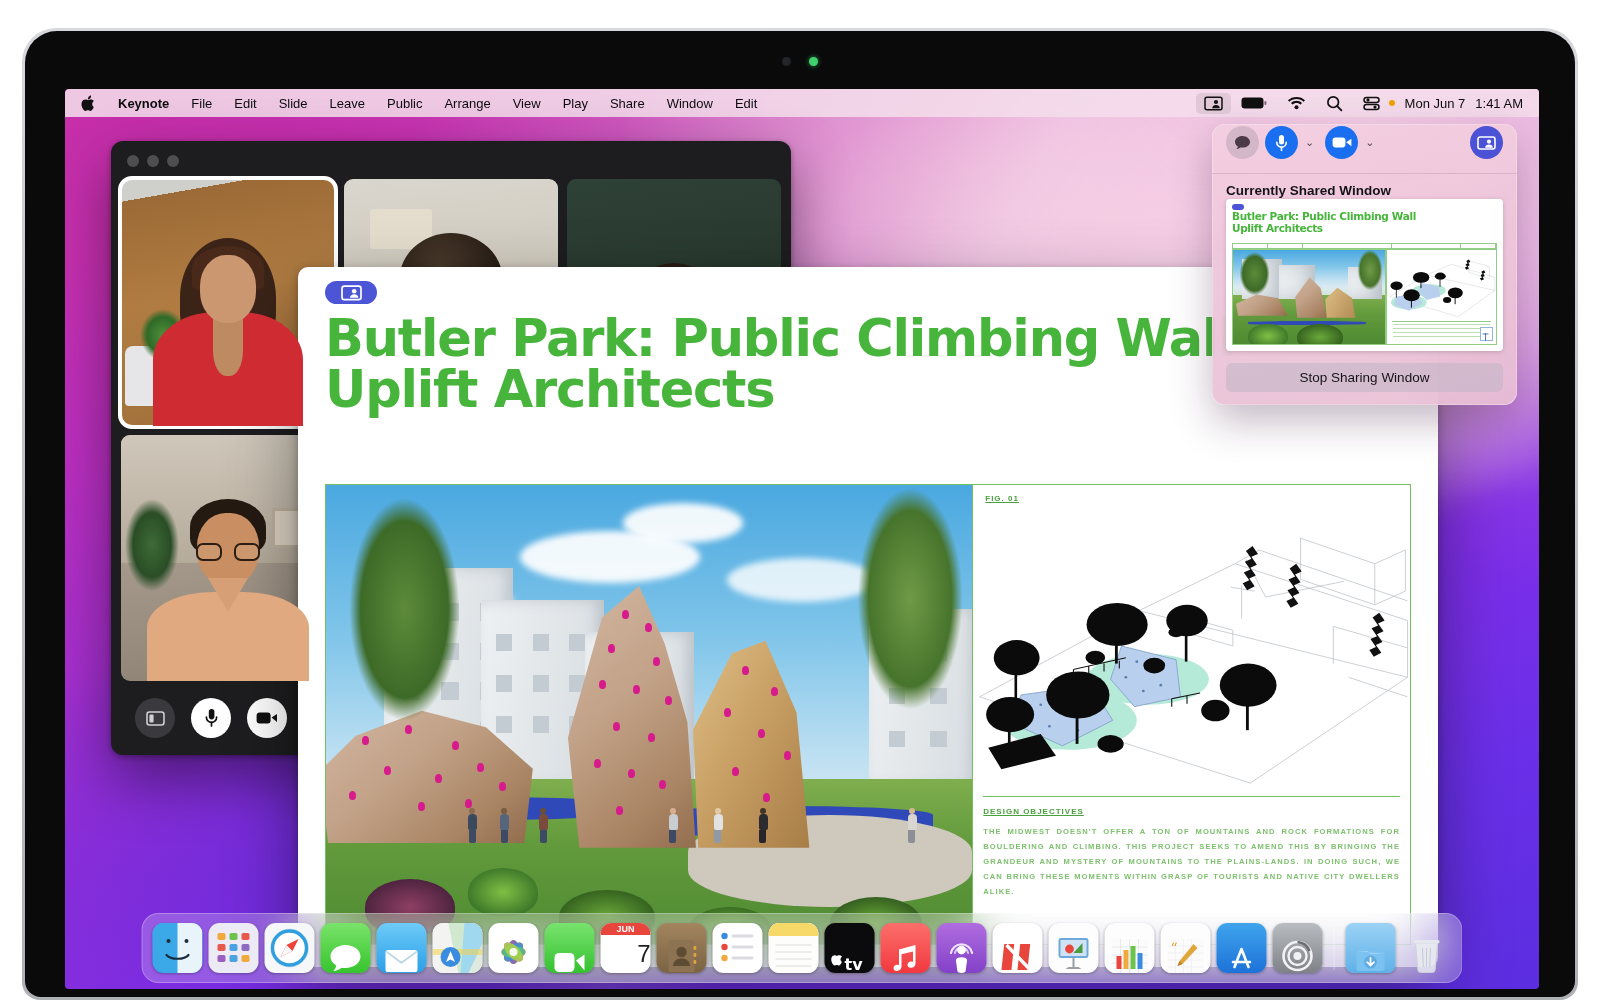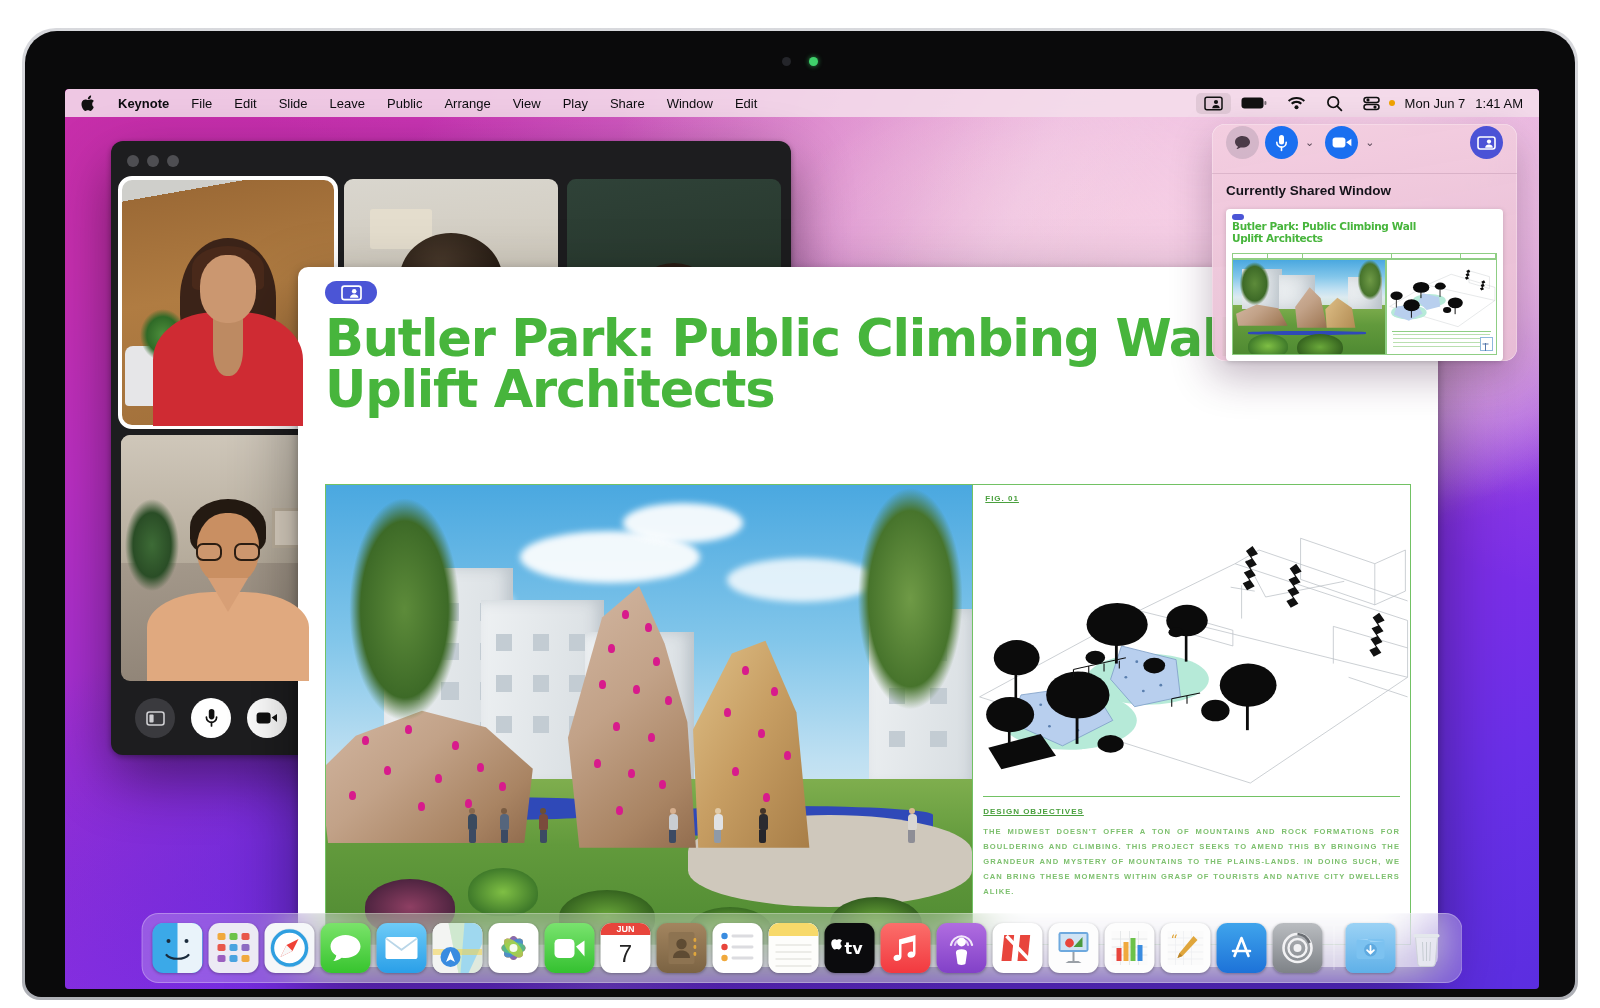--- a/index.html
+++ b/index.html
@@ -228,21 +228,21 @@
   .leave-btn{ background:#f2352e; color:#fff; font-size:12.5px; border:none;
     padding:5px 11px; border-radius:7px; font-weight:600; cursor:pointer; }
   .sp-controls{ display:flex; align-items:center; gap:6px; padding:2px 14px 14px 14px; }
   .ctl{ width:33px; height:33px; border-radius:50%; display:flex; align-items:center;
     justify-content:center; cursor:pointer; flex:none; }
   .ctl.grey{ background:rgba(170,150,170,.42); }
   .ctl.blue{ background:#1a6ff0; }
   .ctl.indigo{ background:#4b52d6; }
   .chev{ color:#5b4a58; font-size:11px; margin:0 5px 0 1px; cursor:pointer; }
   .sp-divider{ height:1px; background:rgba(120,80,110,.18); }
-  .sp-sect-title{ padding:9px 14px 11px; font-size:13.5px; font-weight:bold; color:#15131a; }
+  .sp-sect-title{ padding:9px 14px 1px; font-size:13.5px; font-weight:bold; color:#15131a; }
   .sp-thumb-wrap{ margin:0 14px; background:#fff; border-radius:4px;
     box-shadow:0 1px 5px rgba(0,0,0,.18); overflow:hidden; position:relative; height:152px; }
   .th-pill{ position:absolute; left:6px; top:5px; width:12px; height:6px;
     border-radius:3px; background:#4b55d6; z-index:3; }
   .th-title{ position:absolute; left:6px; top:12px; right:8px; color:#47b53c;
     font-weight:bold; font-size:10.5px; line-height:1.14; letter-spacing:-.35px;
     font-family:"DejaVu Sans", sans-serif; z-index:2; }
   .th-meta{ position:absolute; left:6px; right:6px; top:44px; height:6px;
     display:flex; border:.6px solid #8fce84; }
   .th-meta i{ flex:1; border-right:.6px solid #8fce84; }
@@ -255,21 +255,21 @@
     background:rgba(190,180,195,.52); border:none; border-radius:6px;
     padding:7px 0; font-size:13.5px; color:#16141a; cursor:pointer;
     font-family:"Liberation Sans", sans-serif; }
 
   
   .dock{ position:absolute; left:50%; transform:translateX(-50%); bottom:6px;
     height:70px; display:flex; align-items:center; gap:6px; padding:0 10px;
     background:rgba(255,255,255,.22); backdrop-filter:blur(26px);
     border-radius:17px; border:.5px solid rgba(255,255,255,.28); }
   .dock-ico{ width:50px; height:50px; border-radius:11px; position:relative;
-    display:flex; align-items:center; justify-content:center; cursor:pointer;
+    display:flex; align-items:flex-end; justify-content:center; cursor:pointer;
     font-size:24px; color:#fff; box-shadow:0 1px 3px rgba(0,0,0,.28); overflow:hidden; }
   .dock-sep{ width:1px; height:44px; background:rgba(255,255,255,.35); margin:0 5px; }
   .dock-wrap{ position:relative; display:flex; align-items:center; justify-content:center; }
 </style>
 </head>
 <body>
 
 <div id="stage">
   <div class="laptop-body">
     <div class="laptop-inner">
@@ -753,20 +753,21 @@
                 <div class="th-scale">
                   <svg width="9" height="10" viewBox="0 0 9 10">
                       <line x1="4.5" y1="1" x2="4.5" y2="9" stroke="#5577aa" stroke-width="1"></line>
                       <line x1="1.5" y1="2" x2="7.5" y2="2" stroke="#5577aa" stroke-width="1"></line>
                     </svg>
                 </div>
               </div>
             </div>
           </div>
 
+          <button class="stop-btn">Stop Sharing Window</button>
         </div>
 
         <div class="dock">
 
           <div class="dock-wrap">
               <div class="dock-ico" style="background:linear-gradient(180deg,#3fb8f2,#1f8fe0)">
             <svg width="50" height="50" viewBox="0 0 50 50">
                   <rect width="50" height="50" rx="11" fill="#3ba9e8"></rect>
                   <path d="M25 0h25v50H25z" fill="#e9f3fa"></path>
                   <circle cx="16" cy="18" r="2" fill="#1a2b3c"></circle>

